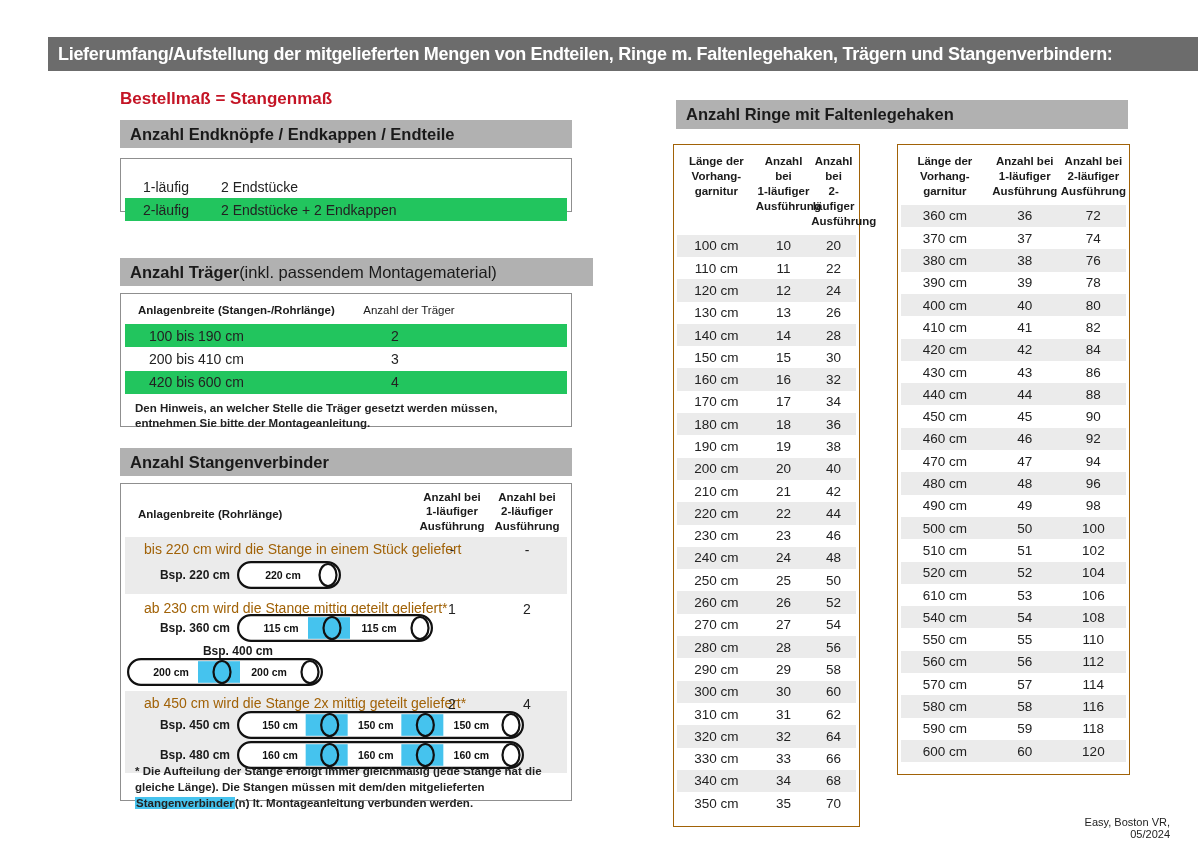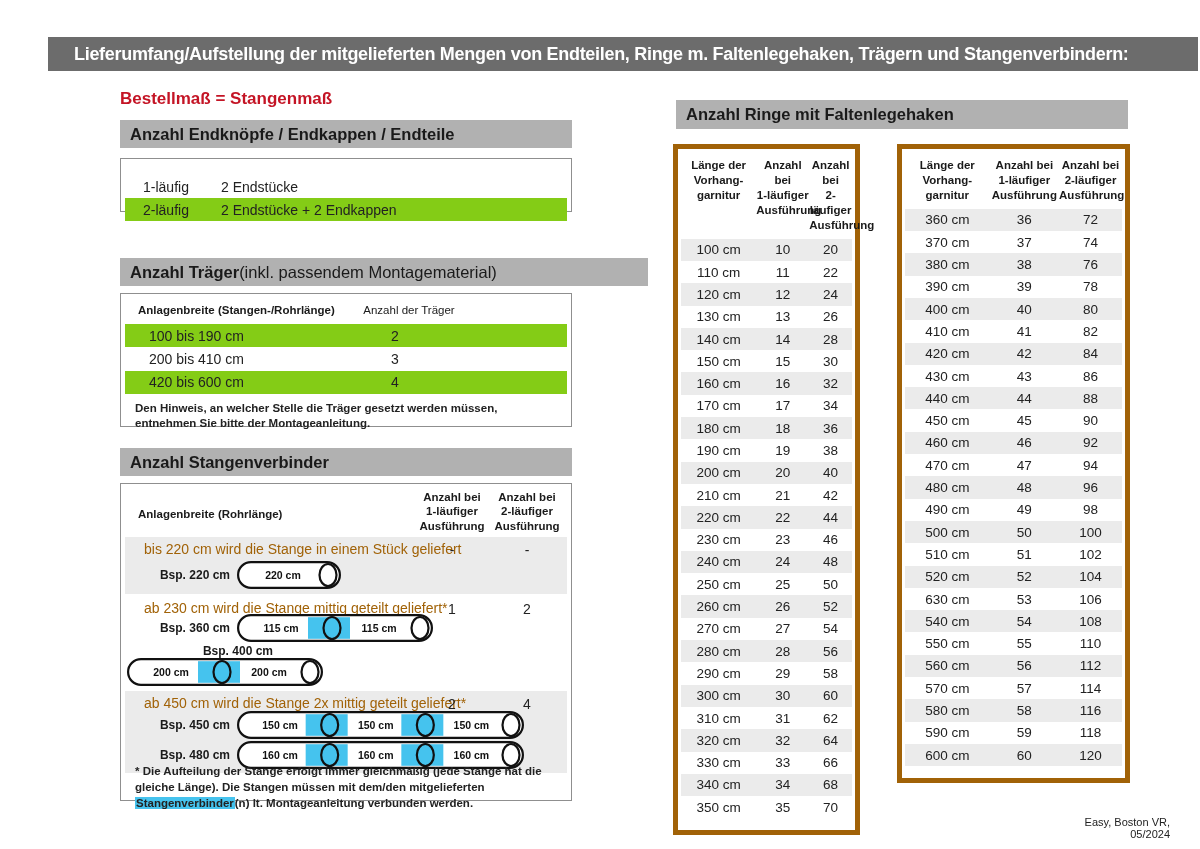--- a/index.html
+++ b/index.html
@@ -1,40 +1,40 @@
 <!DOCTYPE html>
 <html><head>
 <meta charset="utf-8">
 <style>
   html,body{margin:0;padding:0;background:#e8e8e8;}
   .page{position:relative;width:1200px;height:849px;background:#ffffff;overflow:hidden;
         font-family:"Liberation Sans",sans-serif;color:#1a1a1a;}
   
   .topbar{position:absolute;left:48px;top:37px;width:1150px;height:34px;background:#6c6c6c;
           display:flex;align-items:center;}
-  .topbar span{color:#ffffff;font-weight:bold;font-size:18px;letter-spacing:-0.3px;padding-left:26px;white-space:nowrap;}
+  .topbar span{color:#ffffff;font-weight:bold;font-size:18px;letter-spacing:-0.3px;padding-left:10px;white-space:nowrap;}
   
   .subtitle{position:absolute;left:120px;top:89px;font-size:17px;font-weight:bold;color:#c41425;}
   
   .secbar{position:absolute;background:#b1b1b1;height:28px;display:flex;align-items:center;
           font-size:16.5px;padding-left:10px;box-sizing:border-box;}
   .secbar b{font-weight:bold;}
   .secbar .rest{font-weight:normal;}
   #bar1{left:120px;top:120px;width:452px;}
-  #bar2{left:120px;top:258px;width:528px;}
+  #bar2{left:120px;top:258px;width:473px;}
   #bar3{left:120px;top:448px;width:452px;}
   #bar4{left:676px;top:100px;width:452px;height:29px;}
   
   .box{position:absolute;background:#fff;border:1px solid #8f8f8f;box-sizing:border-box;}
   #box1{left:120px;top:158px;width:452px;height:54px;padding-top:16px;}
   #box2{left:120px;top:293px;width:452px;height:134px;}
   #box3{left:120px;top:483px;width:452px;height:318px;}
   
   .srow{height:23px;margin:0 4px;display:flex;align-items:center;font-size:14px;color:#222;}
-  .srow.striped{background:#84cc16;}
+  .srow.striped{background:#22c55e;}
   #box1 .srow .c1{padding-left:18px;width:78px;}
   
   .t2head{position:relative;height:30px;}
   .t2head .h1{position:absolute;left:17px;top:10px;font-size:11.5px;font-weight:bold;}
   .t2head .h2{position:absolute;left:208px;top:10px;width:160px;text-align:center;font-size:11.5px;font-weight:normal;}
   #box2 .srow{position:relative;padding-left:24px;height:23.3px;}
   #box2 .srow .val{position:absolute;left:190px;width:160px;text-align:center;}
   .t2note{padding:7px 0 0 14px;width:392px;font-size:11.5px;font-weight:bold;line-height:1.35;color:#222;}
   
   .vhead1{position:absolute;left:17px;top:24px;font-size:11.5px;font-weight:bold;}
@@ -45,21 +45,21 @@
   .vrow.striped{background:#ebebeb;}
   .vrow .rtext{position:absolute;left:19px;top:4px;font-size:14px;color:#a16207;white-space:nowrap;}
   .vrow .v1,.vrow .v2{position:absolute;top:5px;width:86px;text-align:center;font-size:14px;color:#222;}
   .vrow .v1{left:284px;} .vrow .v2{left:359px;}
   .exline{position:absolute;left:2px;display:flex;align-items:center;}
   .exlabel{width:103px;text-align:right;padding-right:7px;font-size:12px;font-weight:bold;white-space:nowrap;}
   .vfoot{position:absolute;left:14px;top:279px;width:424px;font-size:11.5px;font-weight:bold;
          line-height:1.4;color:#222;}
   .hl{background:#45c3ee;padding:0 1px;}
   
-  .ringtbl{position:absolute;top:144px;background:#fff;border:5px solid #a16207;
+  .ringtbl{position:absolute;top:144px;background:#fff;border:1px solid #a16207;
            box-sizing:border-box;padding:4px 3px 12px 3px;}
   #ringL{left:673px;width:187px;}
   #ringR{left:897px;width:233px;}
   .rhead{display:grid;text-align:center;font-size:11.5px;font-weight:bold;
          white-space:pre-line;line-height:1.3;padding:5px 0 6px 0;}
   .rrow{display:grid;align-items:center;height:22.3px;text-align:center;font-size:13.5px;color:#222;}
   .rrow.striped{background:#ebebeb;}
   #ringL .rhead,#ringL .rrow{grid-template-columns:44% 31% 25%;}
   #ringR .rhead,#ringR .rrow{grid-template-columns:39% 32% 29%;}
   
@@ -436,21 +436,21 @@
         <span>510 cm</span>
         <span>51</span>
         <span>102</span>
       </div>
       <div class="rrow striped">
         <span>520 cm</span>
         <span>52</span>
         <span>104</span>
       </div>
       <div class="rrow">
-        <span>630 cm</span>
+        <span>610 cm</span>
         <span>53</span>
         <span>106</span>
       </div>
       <div class="rrow striped">
         <span>540 cm</span>
         <span>54</span>
         <span>108</span>
       </div>
       <div class="rrow">
         <span>550 cm</span>

